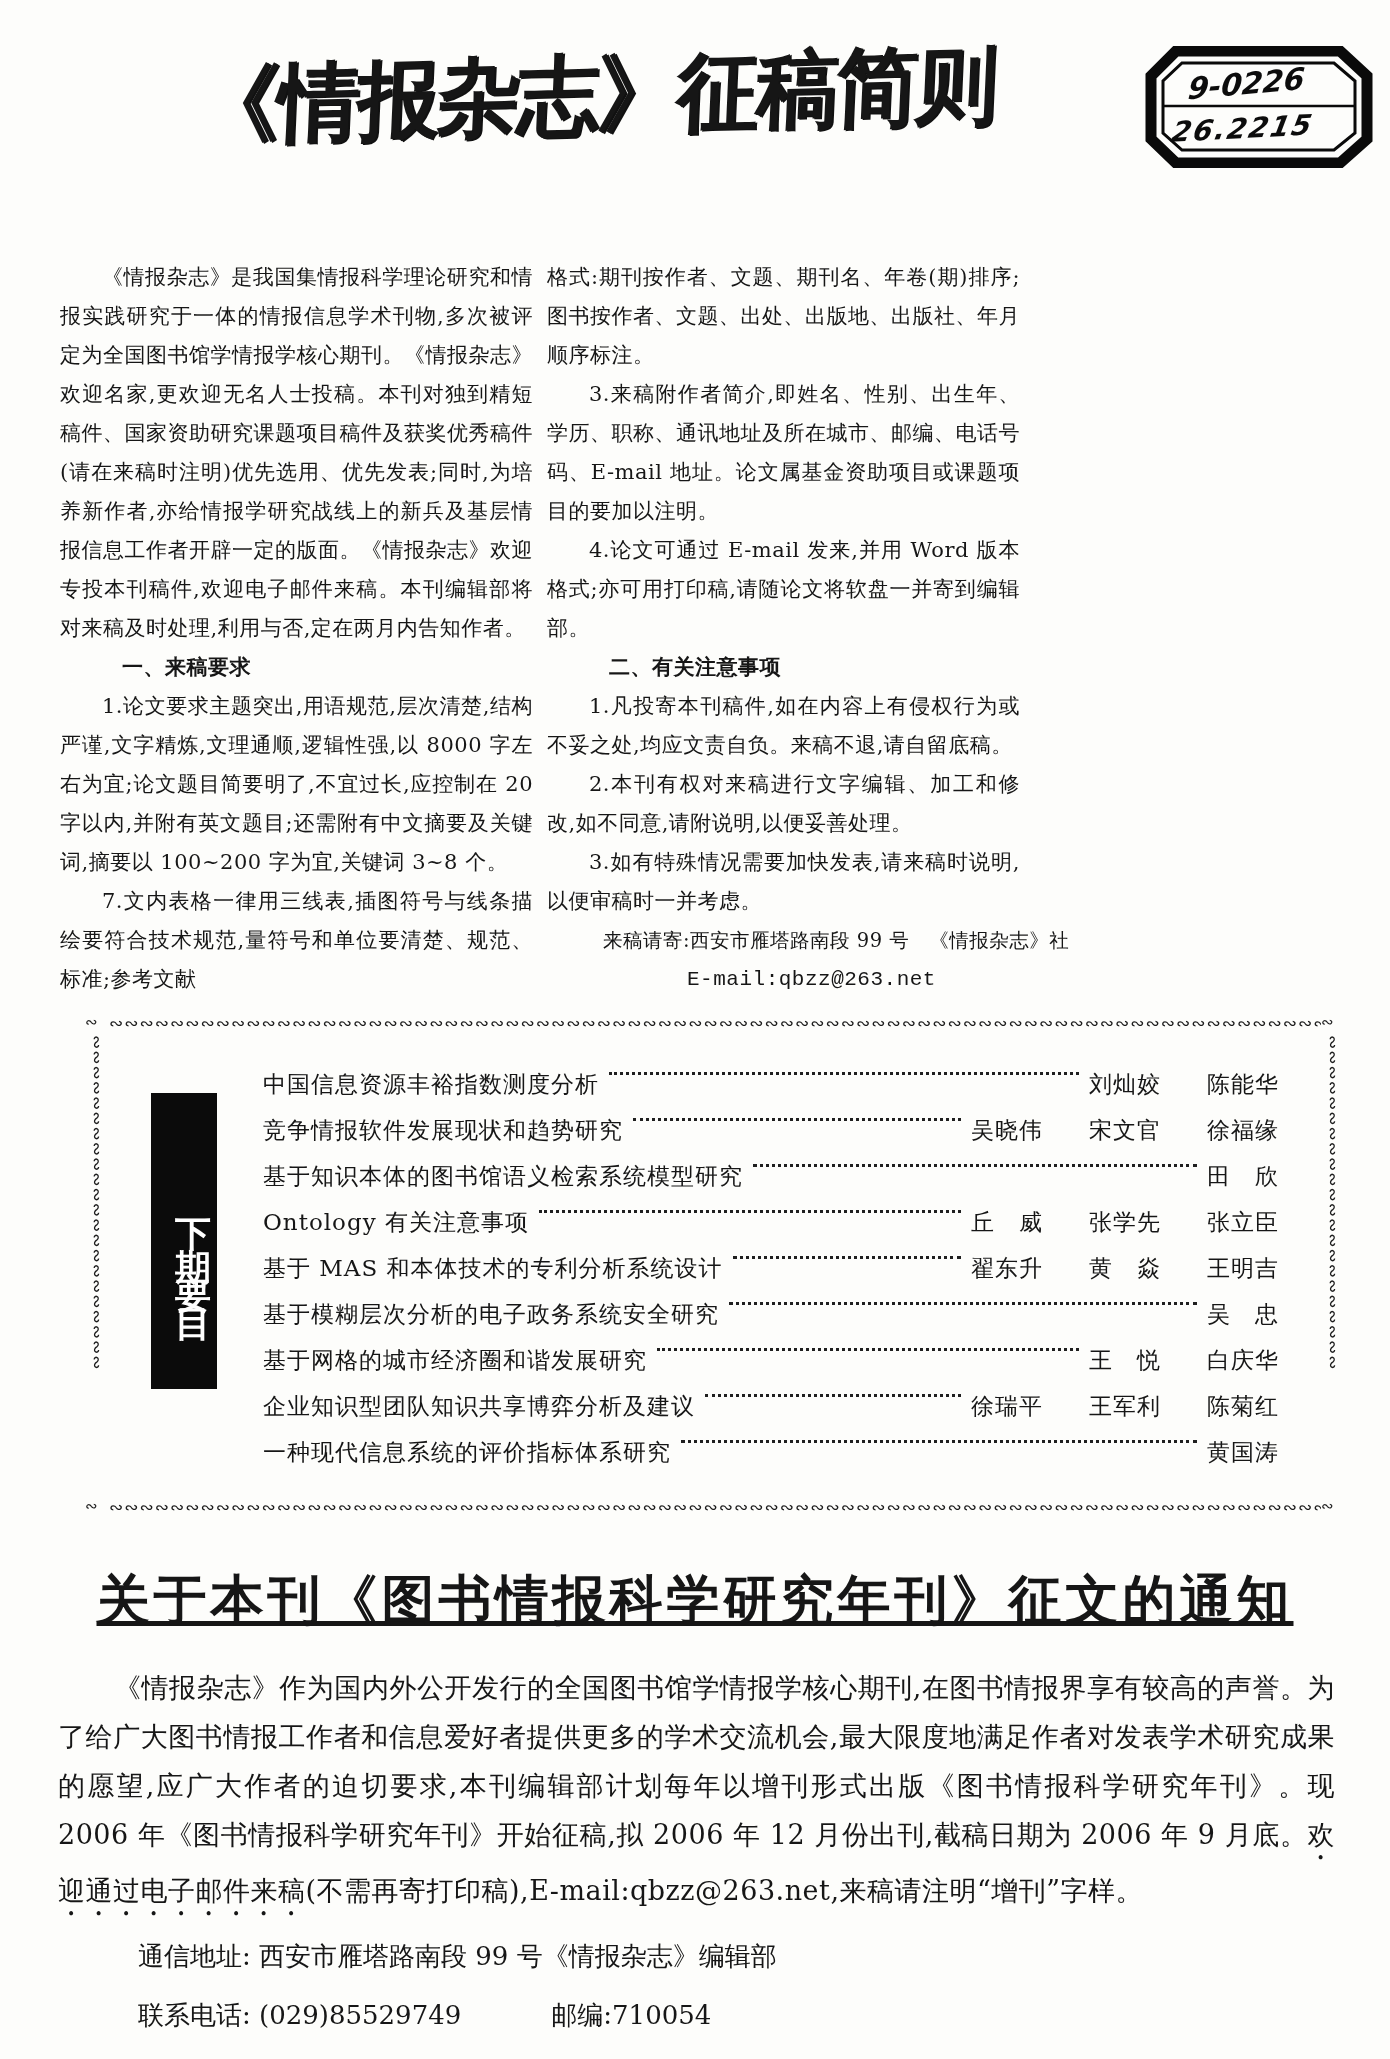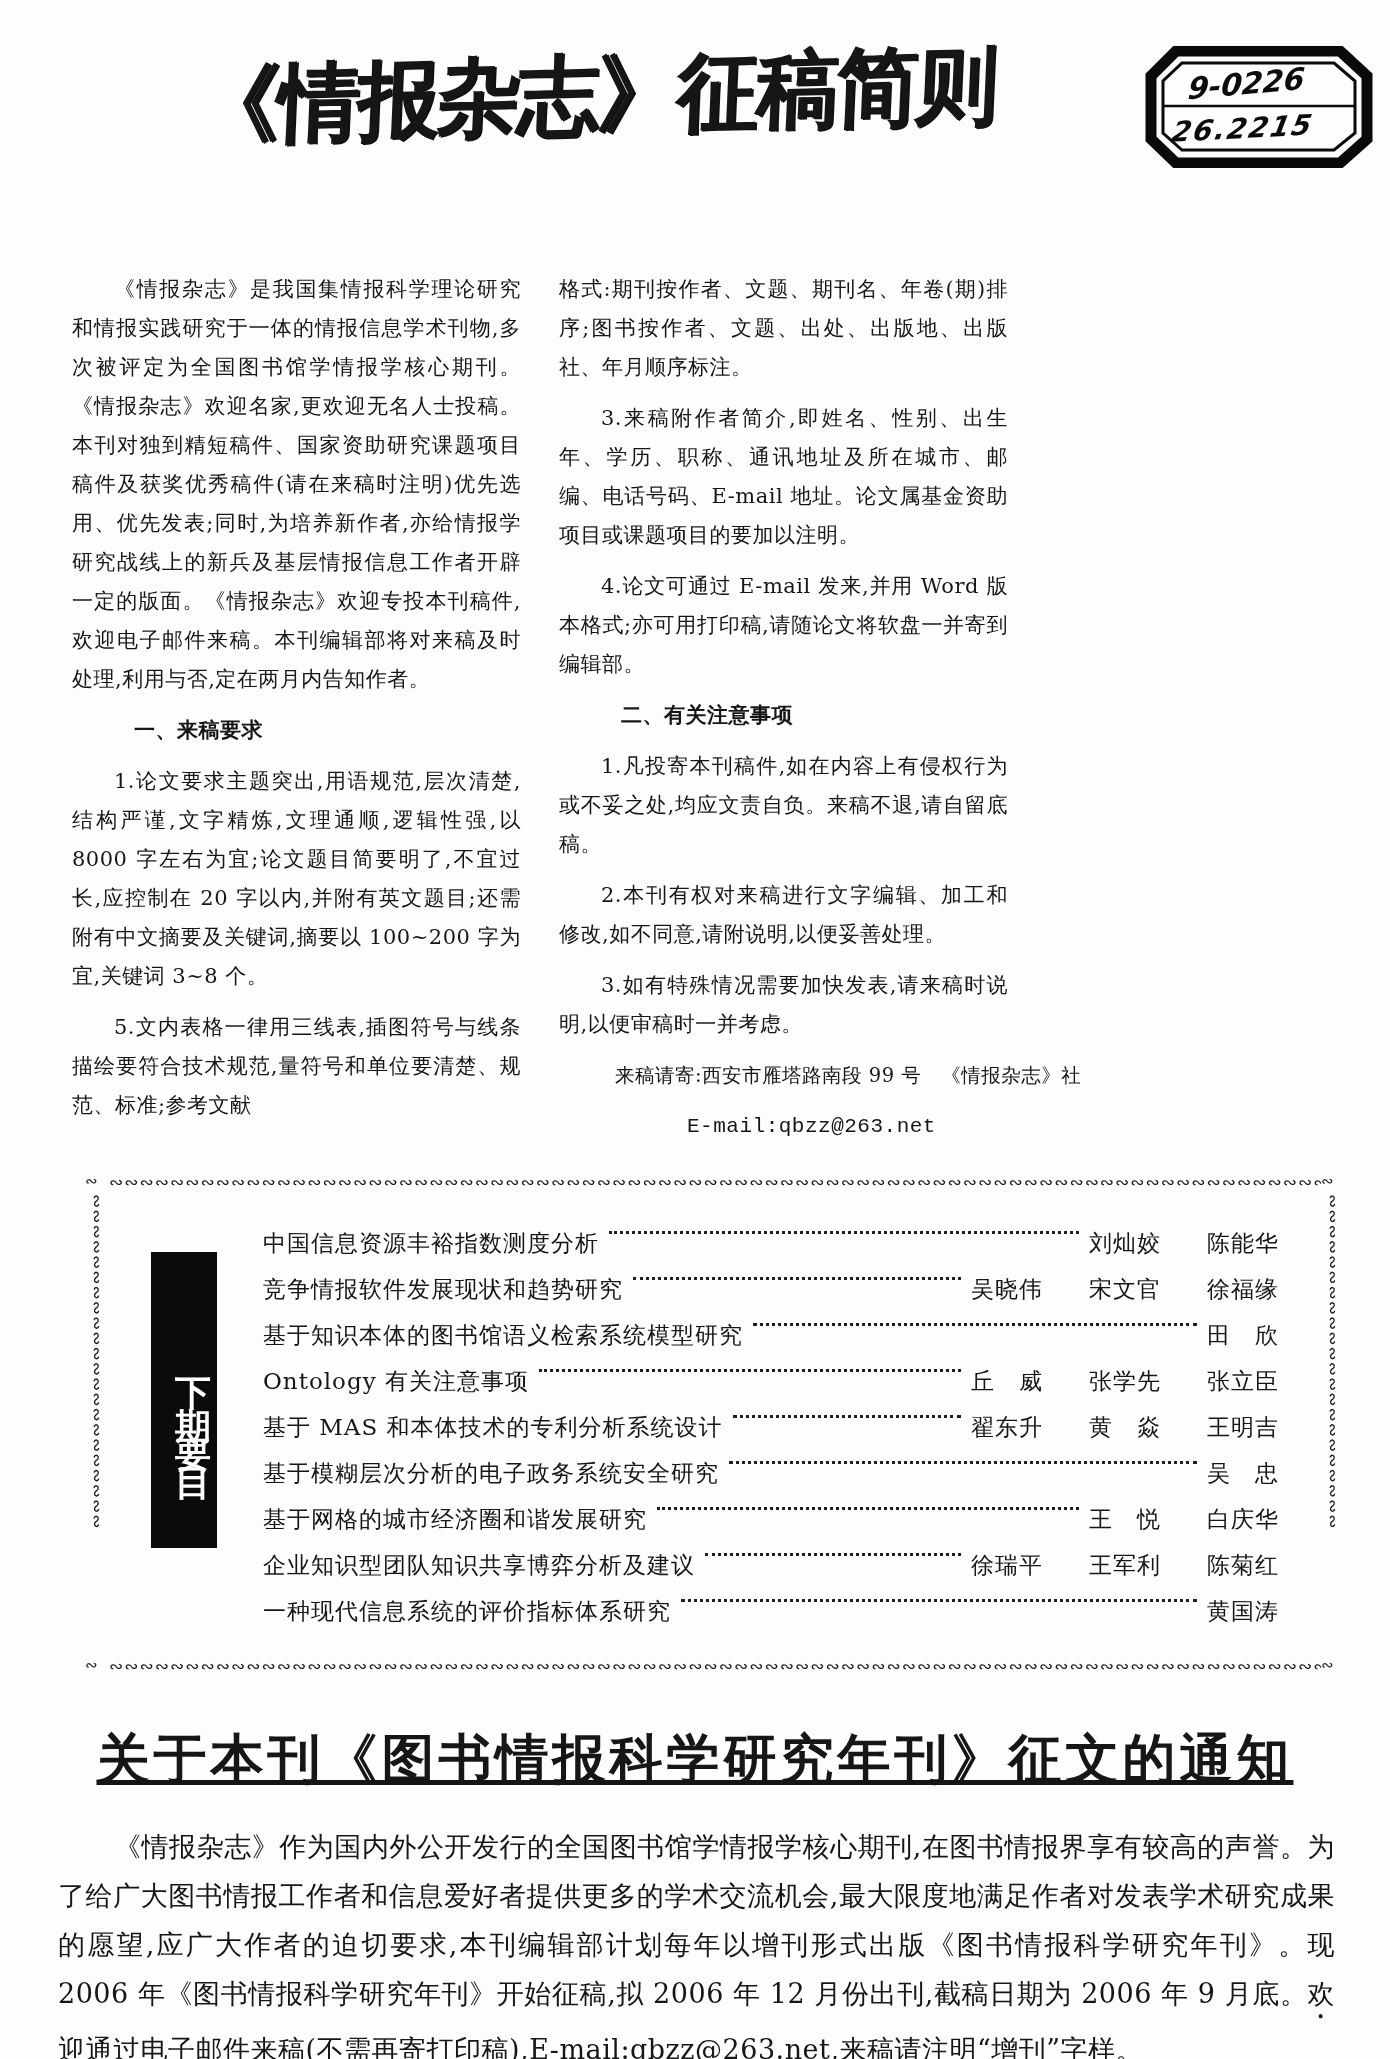--- a/index.html
+++ b/index.html
@@ -32,21 +32,21 @@
   .stamp-text{
     position:absolute;font-family:"DejaVu Sans","Liberation Sans",sans-serif;
     font-style:italic;font-weight:bold;color:#0c0c0c;white-space:nowrap;
   }
   .stamp-l1{left:44px;top:20px;font-size:30px;transform:rotate(-5deg) skewX(-10deg);}
   .stamp-l2{left:28px;top:66px;font-size:28px;transform:rotate(-3deg) skewX(-14deg);letter-spacing:2px;}
 
   
   .body-cols{display:flex;margin-left:60px;width:960px;gap:14px;}
   .col{width:473px;font-size:21px;line-height:39px;text-align:justify;letter-spacing:.5px;}
-  .col p{margin:12px;text-indent:42px;}
+  .col p{margin:0;text-indent:42px;}
   .col p.h{font-weight:bold;text-indent:62px;font-family:"DejaVu Sans","Liberation Sans",sans-serif;font-size:21px;}
   .col p.addr{text-indent:0;padding-left:56px;font-size:19.5px;white-space:nowrap;text-align:right;}
   .col p.mail{text-indent:0;padding-left:56px;text-align:center;font-family:Liberation Mono, monospace;}
 
   
   .deco-frame{
     margin:12px 45px 0 85px;width:1260px;height:508px;box-sizing:border-box;
     display:grid;grid-template-columns:24px 1fr 24px;grid-template-rows:24px 1fr 24px;
   }
   .deco-edge{overflow:hidden;color:#1c1c1c;font-family:"DejaVu Sans","Liberation Sans",sans-serif;
@@ -107,21 +107,21 @@
       <div class="stamp-text stamp-l1">9-0226</div>
       <div class="stamp-text stamp-l2">26.2215</div>
     </div>
   </div>
 
   <div class="body-cols">
     <div class="col">
       <p>《情报杂志》是我国集情报科学理论研究和情报实践研究于一体的情报信息学术刊物,多次被评定为全国图书馆学情报学核心期刊。《情报杂志》欢迎名家,更欢迎无名人士投稿。本刊对独到精短稿件、国家资助研究课题项目稿件及获奖优秀稿件(请在来稿时注明)优先选用、优先发表;同时,为培养新作者,亦给情报学研究战线上的新兵及基层情报信息工作者开辟一定的版面。《情报杂志》欢迎专投本刊稿件,欢迎电子邮件来稿。本刊编辑部将对来稿及时处理,利用与否,定在两月内告知作者。</p>
       <p class="h">一、来稿要求</p>
       <p>1.论文要求主题突出,用语规范,层次清楚,结构严谨,文字精炼,文理通顺,逻辑性强,以 8000 字左右为宜;论文题目简要明了,不宜过长,应控制在 20 字以内,并附有英文题目;还需附有中文摘要及关键词,摘要以 100~200 字为宜,关键词 3~8 个。</p>
-      <p>5.文内表格一律用三线表,插图符号与线条描绘要符合技术规范,量符号和单位要清楚、规范、标准;参考文献</p>
+      <p>7.文内表格一律用三线表,插图符号与线条描绘要符合技术规范,量符号和单位要清楚、规范、标准;参考文献</p>
     </div>
     <div class="col">
       <p style="text-indent:0">格式:期刊按作者、文题、期刊名、年卷(期)排序;图书按作者、文题、出处、出版地、出版社、年月顺序标注。</p>
       <p>3.来稿附作者简介,即姓名、性别、出生年、学历、职称、通讯地址及所在城市、邮编、电话号码、E-mail 地址。论文属基金资助项目或课题项目的要加以注明。</p>
       <p>4.论文可通过 E-mail 发来,并用 Word 版本格式;亦可用打印稿,请随论文将软盘一并寄到编辑部。</p>
       <p class="h">二、有关注意事项</p>
       <p>1.凡投寄本刊稿件,如在内容上有侵权行为或不妥之处,均应文责自负。来稿不退,请自留底稿。</p>
       <p>2.本刊有权对来稿进行文字编辑、加工和修改,如不同意,请附说明,以便妥善处理。</p>
       <p>3.如有特殊情况需要加快发表,请来稿时说明,以便审稿时一并考虑。</p>
       <p class="addr">来稿请寄:西安市雁塔路南段 99 号　《情报杂志》社</p>

